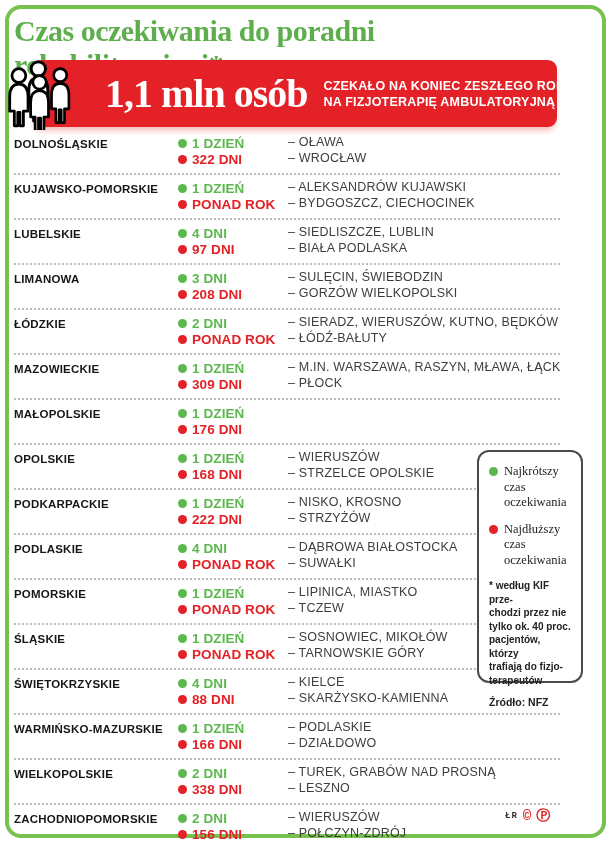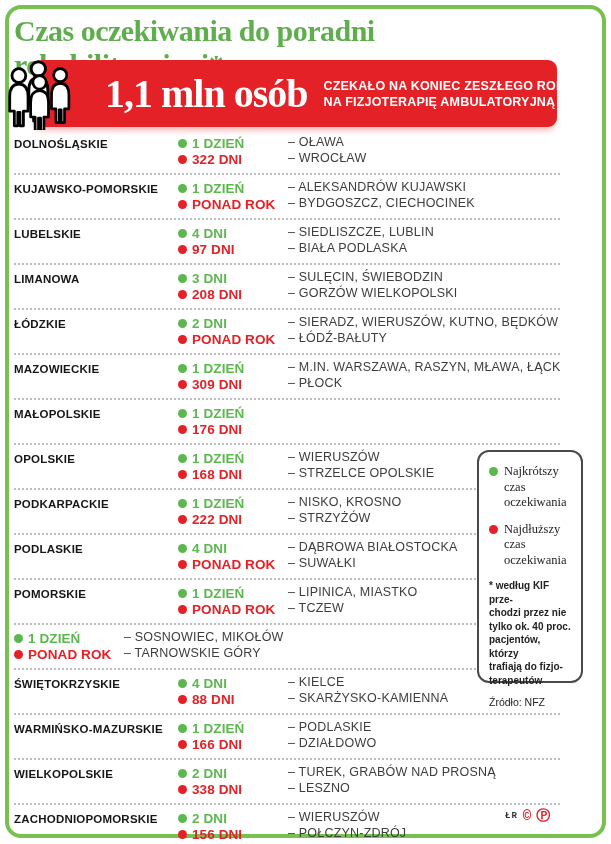--- a/index.html
+++ b/index.html
@@ -118,21 +118,21 @@
     white-space:pre-line;
     font-family:Liberation Serif, serif;
   }
   .legend-footnote{
     font-size:10px;line-height:13.5px;font-weight:bold;color:#222222;
     white-space:pre-line;
     margin-top:4px;
   }
   .legend-source{
     margin-top:9px;
-    font-size:10.5px;font-weight:normal;color:#222222;
+    font-size:10.5px;font-weight:bold;color:#222222;
   }
   .credits{
     position:absolute;left:505px;top:809px;
     display:flex;align-items:center;gap:5px;
     z-index:3;
     font-family:Liberation Mono, monospace;
   }
   .credits-initials{
     font-size:9px;font-weight:bold;color:#333333;letter-spacing:1px;
   }
@@ -359,20 +359,21 @@
         <span class="t-red">PONAD ROK</span>
       </div>
     </div>
     <div class="col-places">
       <div class="place-line">– LIPINICA, MIASTKO</div>
       <div class="place-line">– TCZEW</div>
     </div>
   </div>
 
   <div class="row">
+    <div class="col-region">ŚLĄSKIE</div>
     <div class="col-times">
       <div class="time-line">
         <span class="dot green"></span>
         <span class="t-green">1 DZIEŃ</span>
       </div>
       <div class="time-line">
         <span class="dot red"></span>
         <span class="t-red">PONAD ROK</span>
       </div>
     </div>

